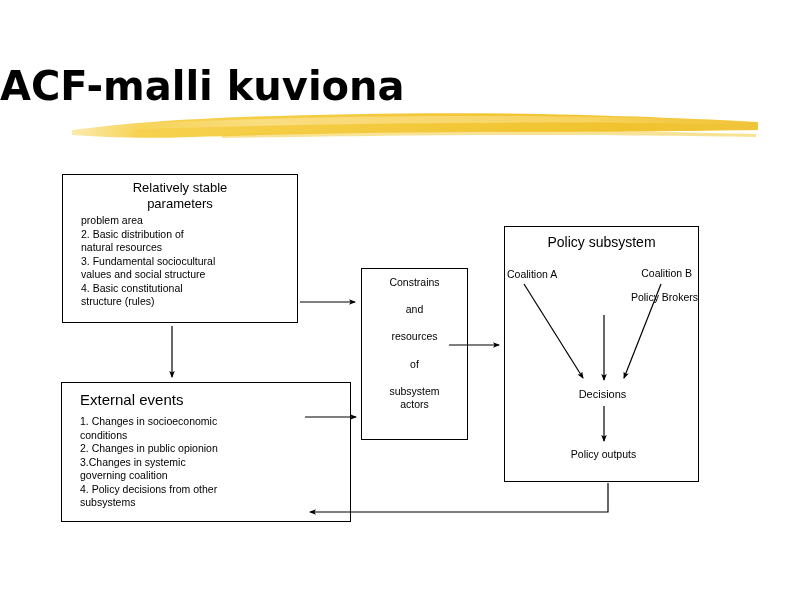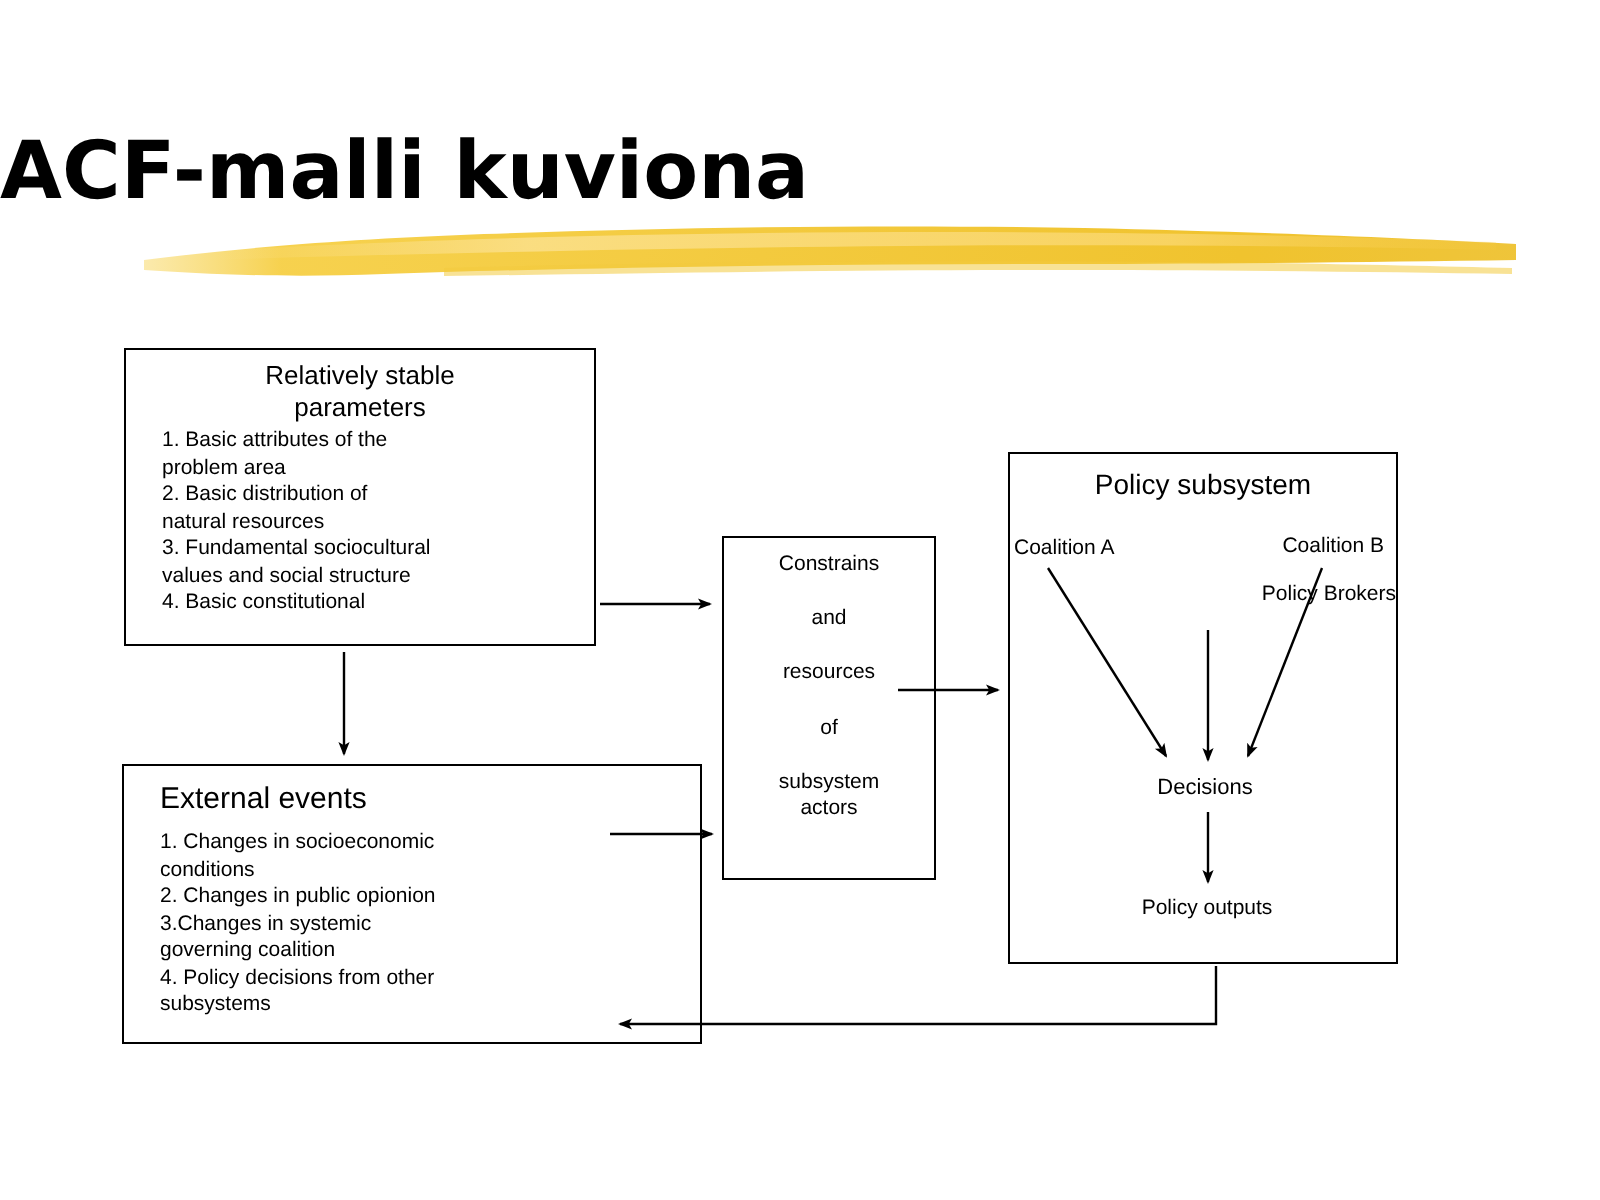--- a/index.html
+++ b/index.html
@@ -185,27 +185,27 @@
     <path d="M150,26 C260,23 400,22 520,23 C580,23.5 640,25 684,26
              L684,29 C620,28 540,27 450,27 C330,27 230,29 150,30 Z" fill="#f3ca3e" opacity="0.55"></path>
   </svg>
 
   <div class="box" id="box-stable">
     <div class="box-title-bold">
       <div>Relatively stable</div>
       <div>parameters</div>
     </div>
     <div class="box-list">
-      <div>1. Basic attributes of the</div>
       <div>problem area</div>
       <div>2. Basic distribution of</div>
       <div>natural resources</div>
       <div>3. Fundamental sociocultural</div>
       <div>values and social structure</div>
       <div>4. Basic constitutional</div>
+      <div>structure (rules)</div>
     </div>
   </div>
 
   <div class="box" id="box-external">
     <div class="box-title-plain">External events</div>
     <div class="box-list tight">
       <div>1. Changes in socioeconomic</div>
       <div>conditions</div>
       <div>2. Changes in public opionion</div>
       <div>3.Changes in systemic</div>

